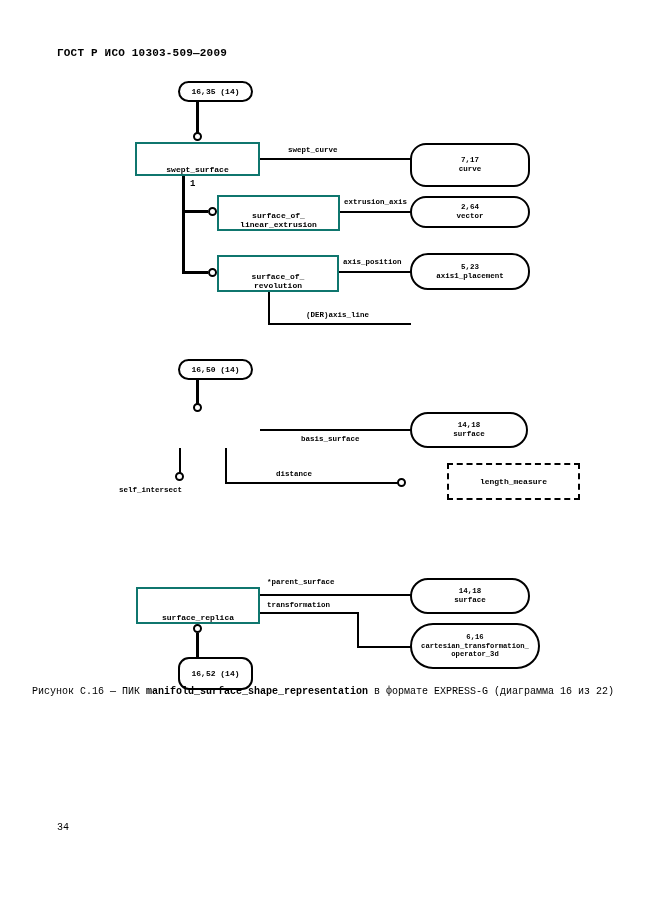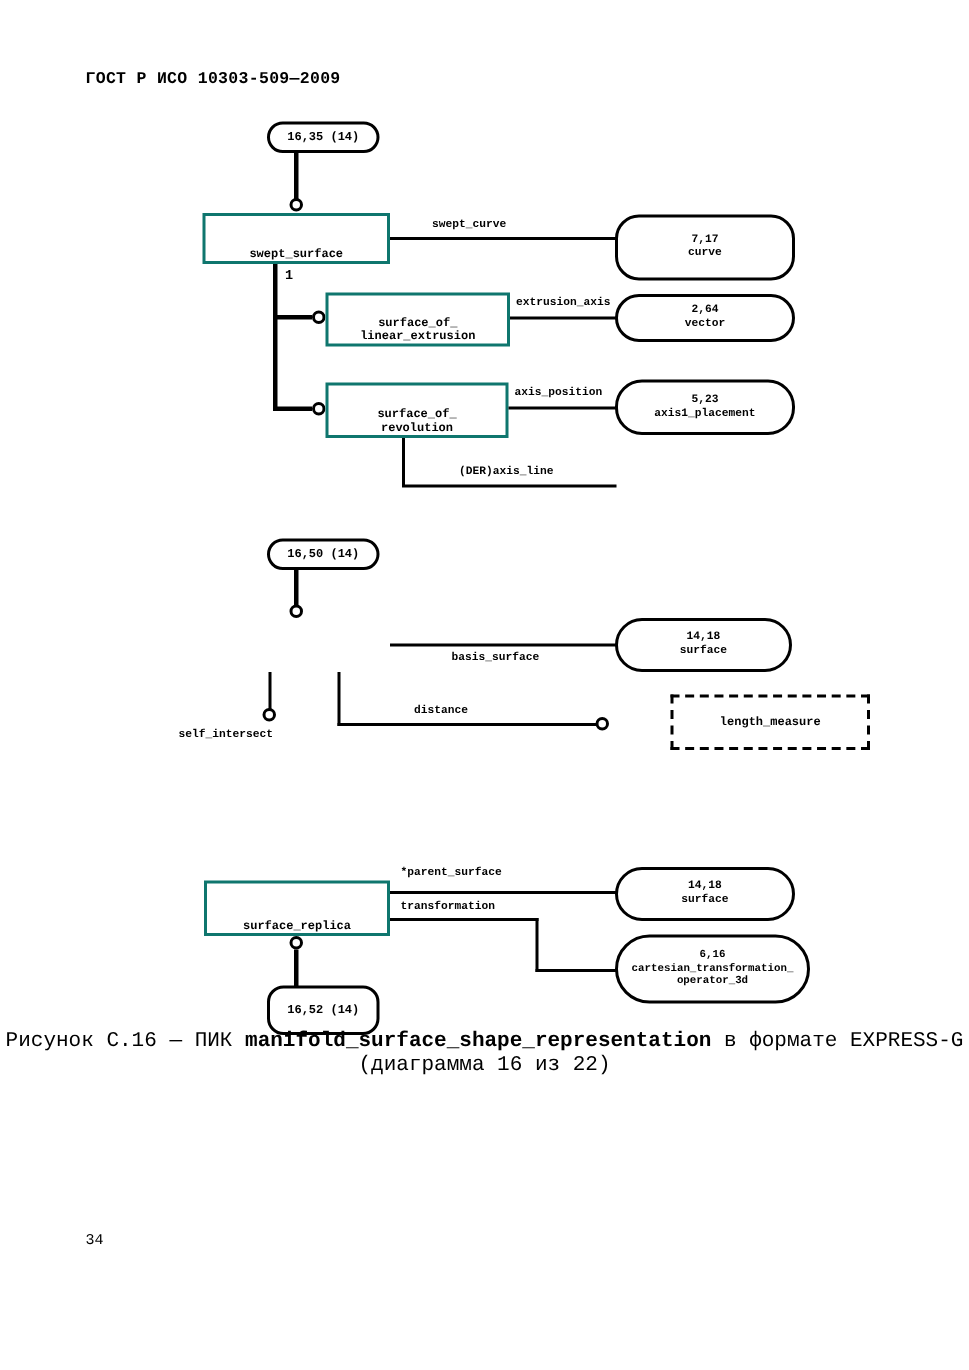--- a/index.html
+++ b/index.html
@@ -23,21 +23,21 @@
   .pagenum {
     position: absolute;
     left: 57px; top: 822px;
     font-size: 10px;
   }
   .caption {
     position: absolute;
     left: 0; top: 686px;
     width: 646px;
     text-align: center;
-    font-size: 14px;
+    font-size: 10px;
   }
   .caption b { font-weight: bold; }
 
   
   .ebox {
     position: absolute;
     border: 2px solid #0f766e;
     background: #fff;
     display: flex;
     flex-direction: column;

